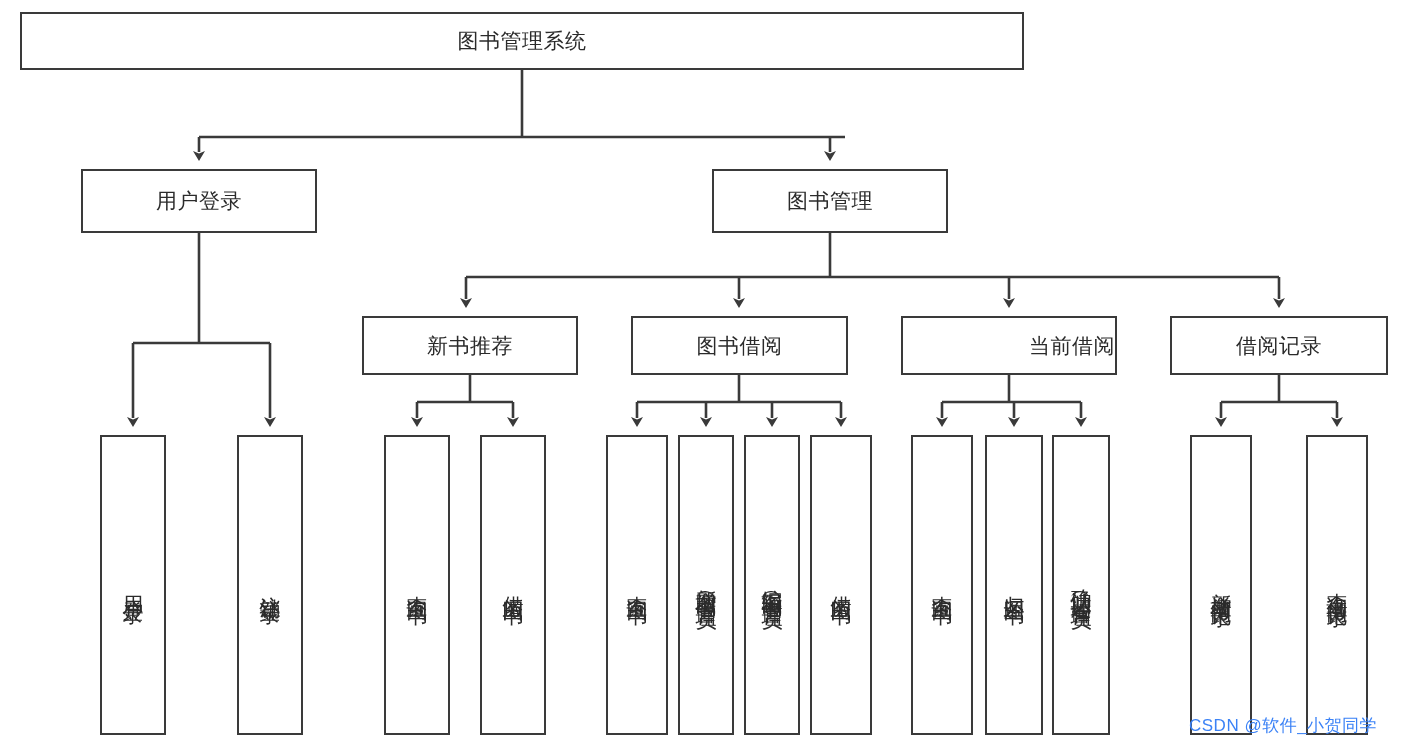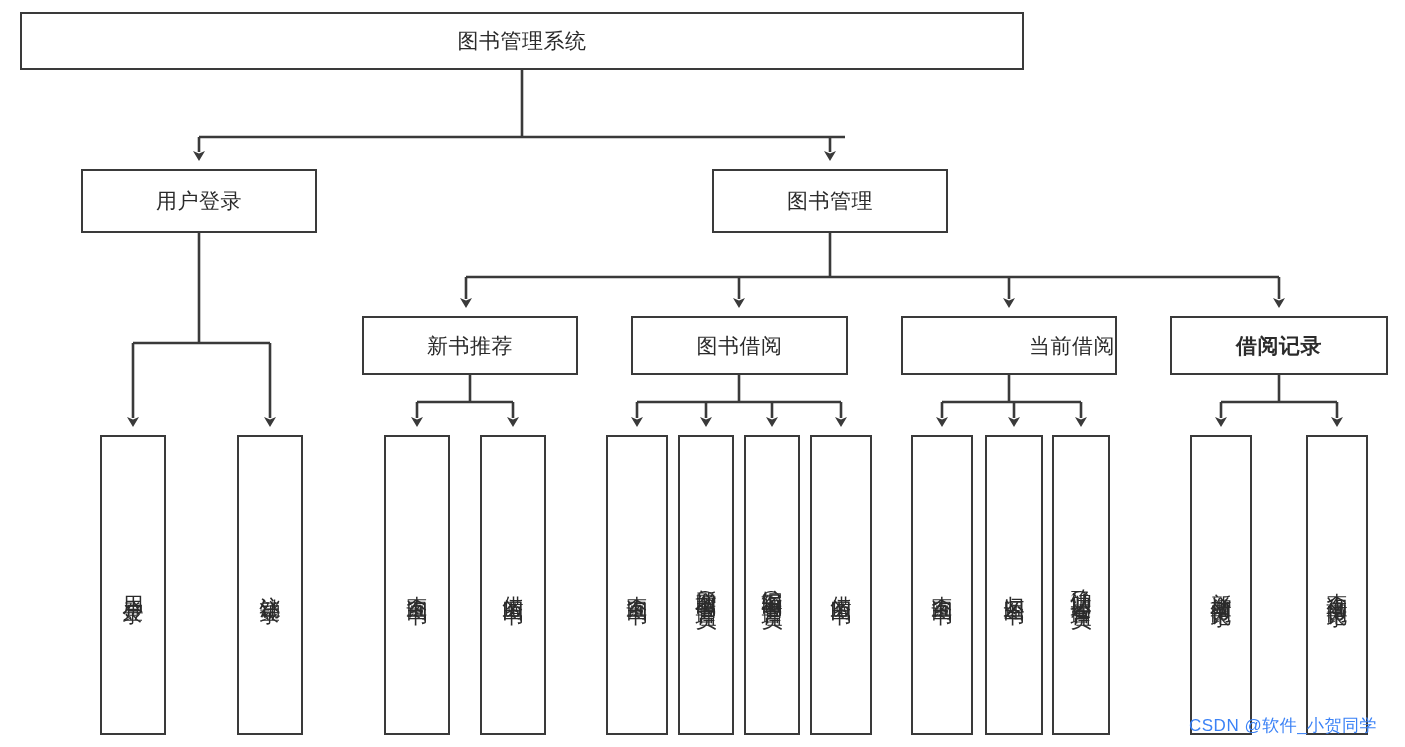--- a/index.html
+++ b/index.html
@@ -139,21 +139,21 @@
 
   <div class="node horiz" id="node-l3-1" style="left: 631px; top: 316px; width: 217px; height: 59px;">
     <span class="label">图书借阅</span>
   </div>
   <div class="node horiz" id="node-l3-0" style="left: 362px; top: 316px; width: 216px; height: 59px;">
     <span class="label">新书推荐</span>
   </div>
   <div class="node horiz" id="node-l3-2" style="left: 901px; top: 316px; width: 216px; height: 59px; justify-content: flex-end;">
     <span class="label">当前借阅</span>
   </div>
-  <div class="node horiz" id="node-l3-3" style="left: 1170px; top: 316px; width: 218px; height: 59px; font-weight: bold;">
+  <div class="node horiz" id="node-l3-3" style="left: 1170px; top: 316px; width: 218px; height: 59px;">
     <span class="label">借阅记录</span>
   </div>
 
   <div class="node vert" id="node-leaf-0" style="left: 100px; top: 435px; width: 66px; height: 300px;">
     <span class="label">用户登录</span>
   </div>
   <div class="node vert" id="node-leaf-1" style="left: 237px; top: 435px; width: 66px; height: 300px;">
     <span class="label">注销登录</span>
   </div>
   <div class="node vert" id="node-leaf-2" style="left: 384px; top: 435px; width: 66px; height: 300px;">

